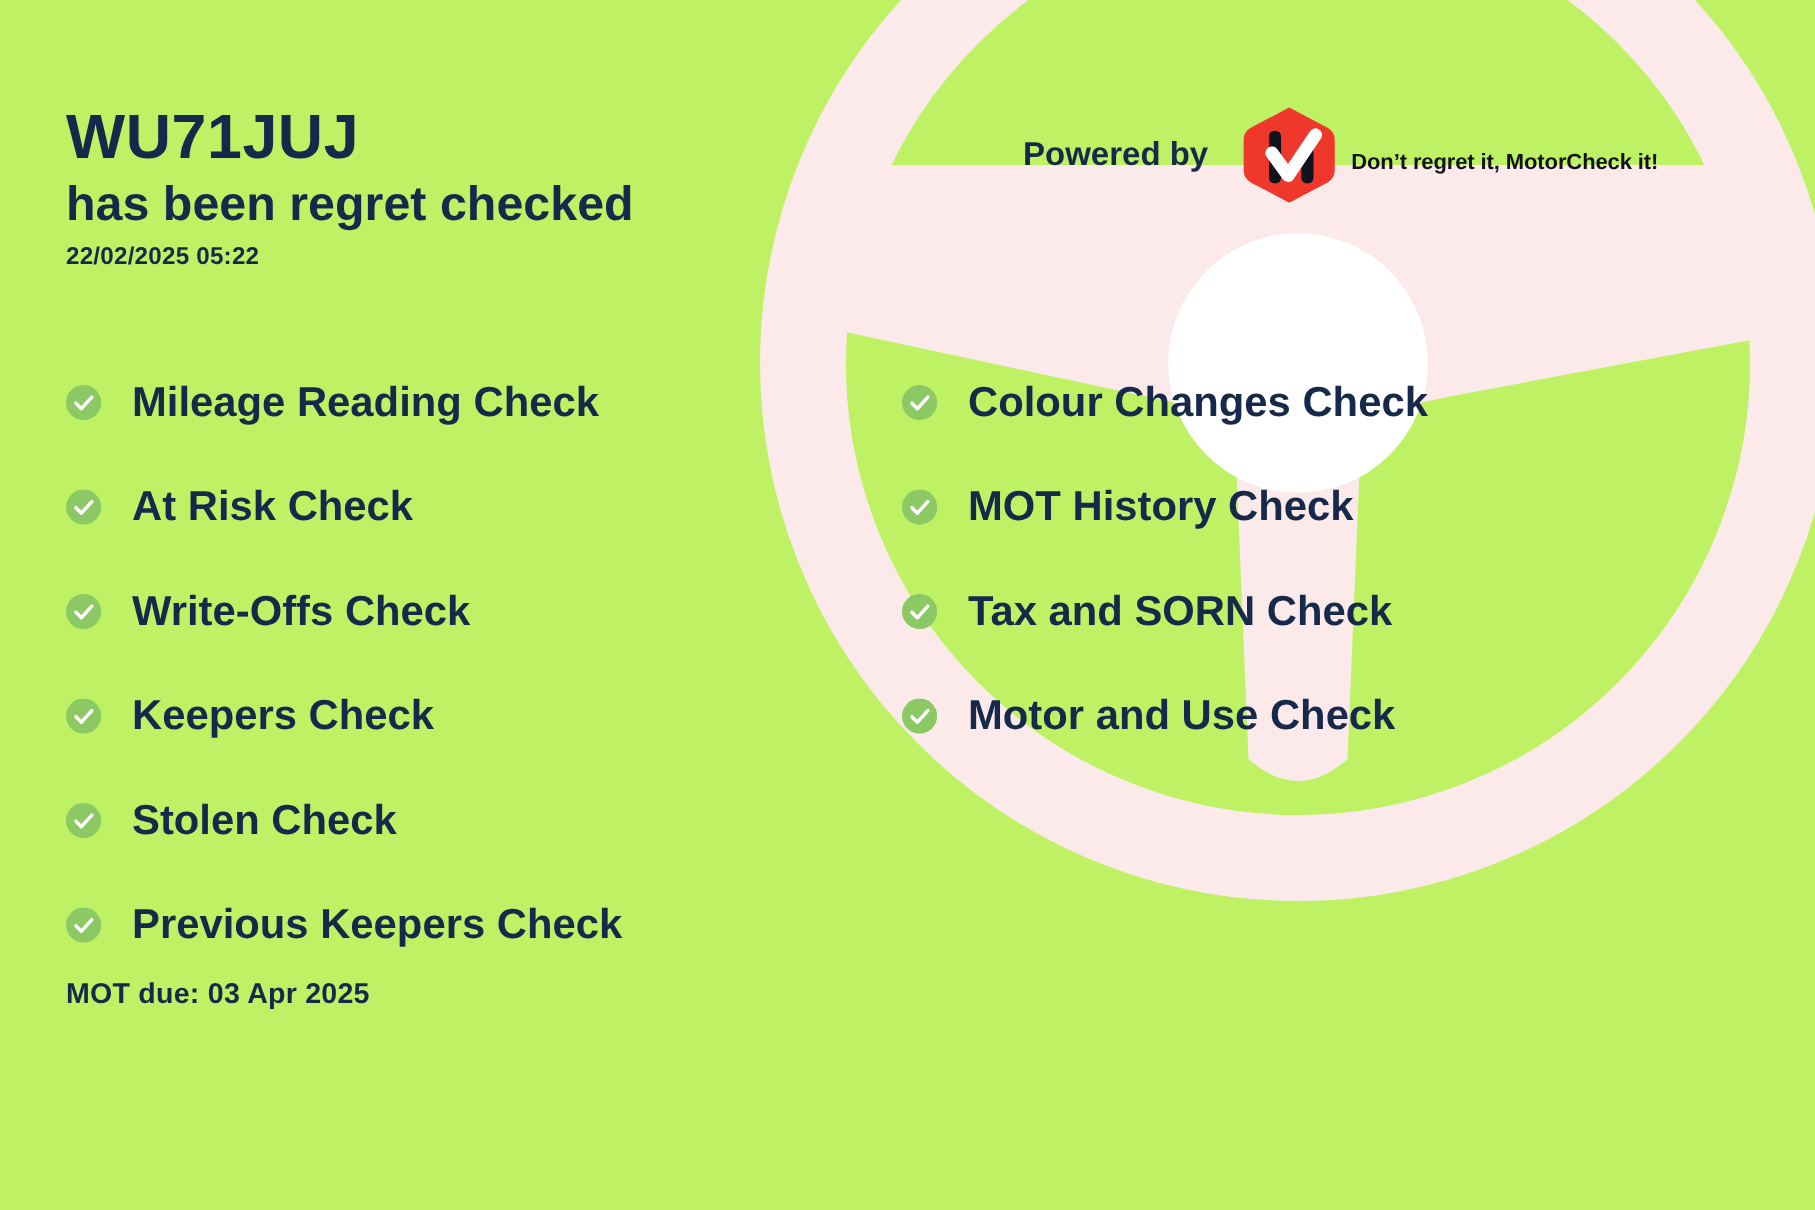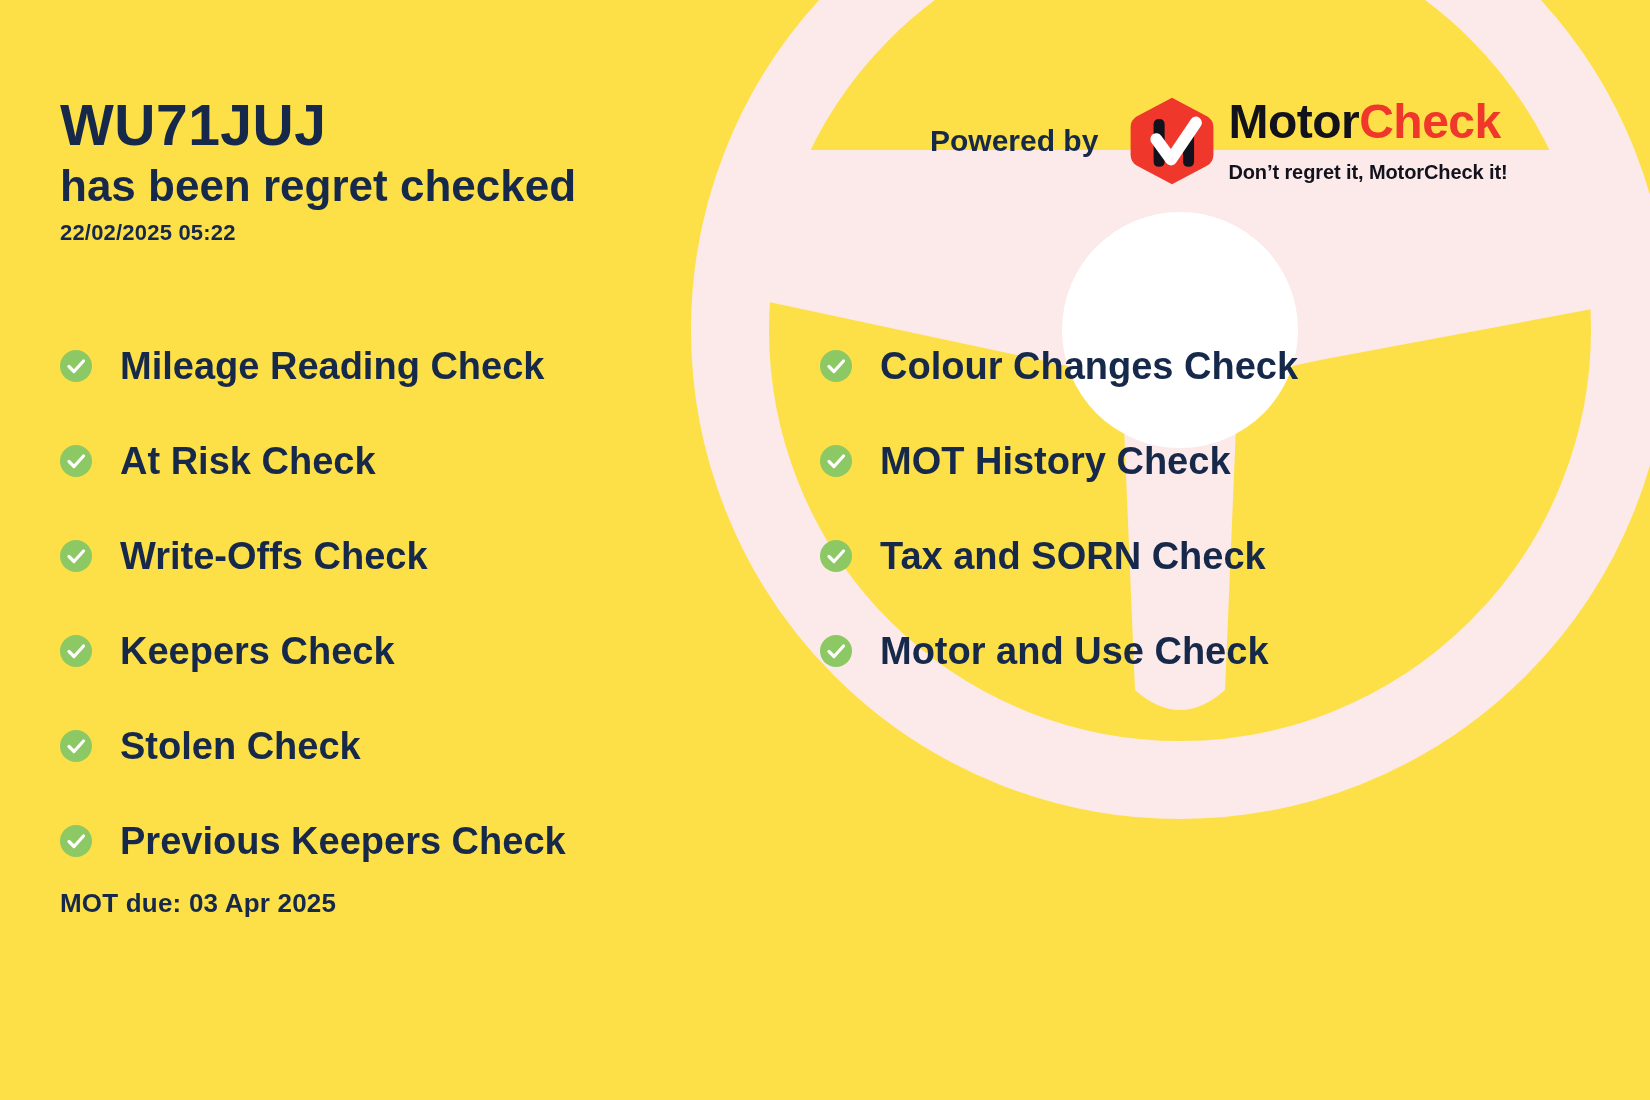--- a/index.html
+++ b/index.html
@@ -11,21 +11,21 @@
     height: 1100px;
     background: #ffffff;
     font-family: "Liberation Sans", sans-serif;
     overflow: hidden;
   }
 
   .canvas {
     position: relative;
     width: 1650px;
     height: 1100px;
-    background: #fde047;
+    background: #bef264;
     overflow: hidden;
   }
 
   
   .wheel-wrap {
     position: absolute;
     left: 0;
     top: 0;
     width: 1650px;
     height: 1100px;
@@ -202,23 +202,20 @@
         <path d="M50 3 L88 23 Q95 27 95 35 L95 65 Q95 73 88 77 L50 97 L12 77 Q5 73 5 65 L5 35 Q5 27 12 23 Z" fill="#f0372b"></path>
 
         <path d="M30 32 Q30 26 36 26 Q42 26 42 32 L42 72 Q42 78 36 78 Q30 78 30 72 Z" fill="#12121c"></path>
 
         <path d="M62 46 Q62 40 68 40 Q74 40 74 46 L74 72 Q74 78 68 78 Q62 78 62 72 Z" fill="#12121c"></path>
 
         <path d="M33 48 L49 70 L76 30" fill="none" stroke="#ffffff" stroke-width="13" stroke-linecap="round" stroke-linejoin="round"></path>
       </svg>
 
       <div class="logo-text">
-        <div class="logo-wordmark">
-          <span class="wm-motor">Motor</span><span class="wm-check">Check</span>
-        </div>
         <div class="logo-tagline">Don’t regret it, MotorCheck it!</div>
       </div>
     </div>
   </div>
 
   <div class="checks">
 
     <div class="col col-left">
 
       <div class="check-item">

